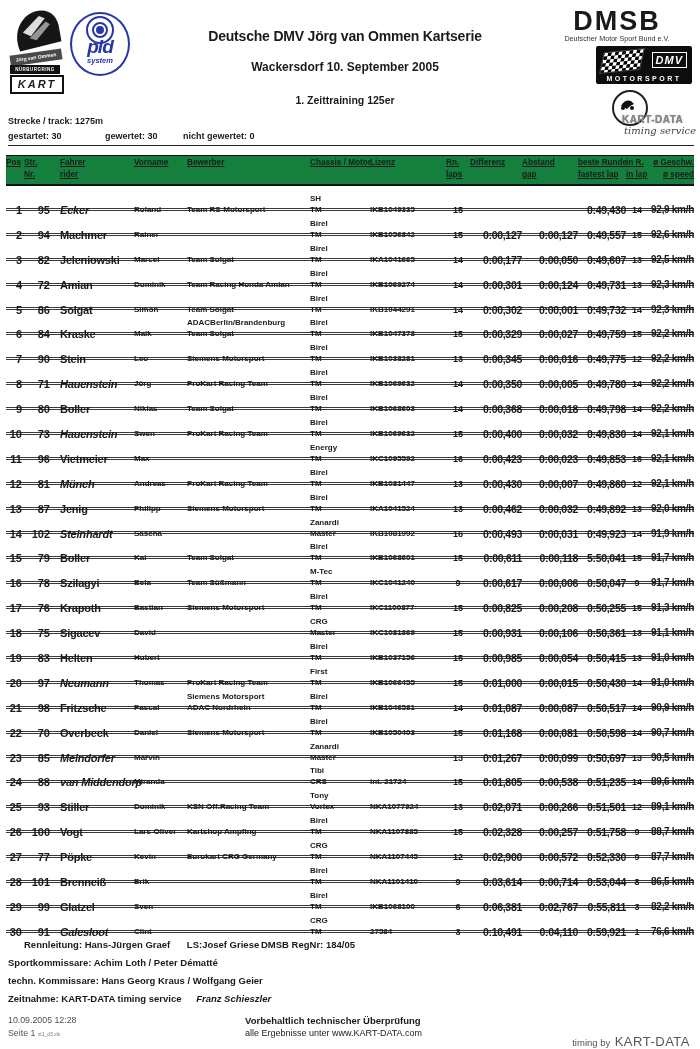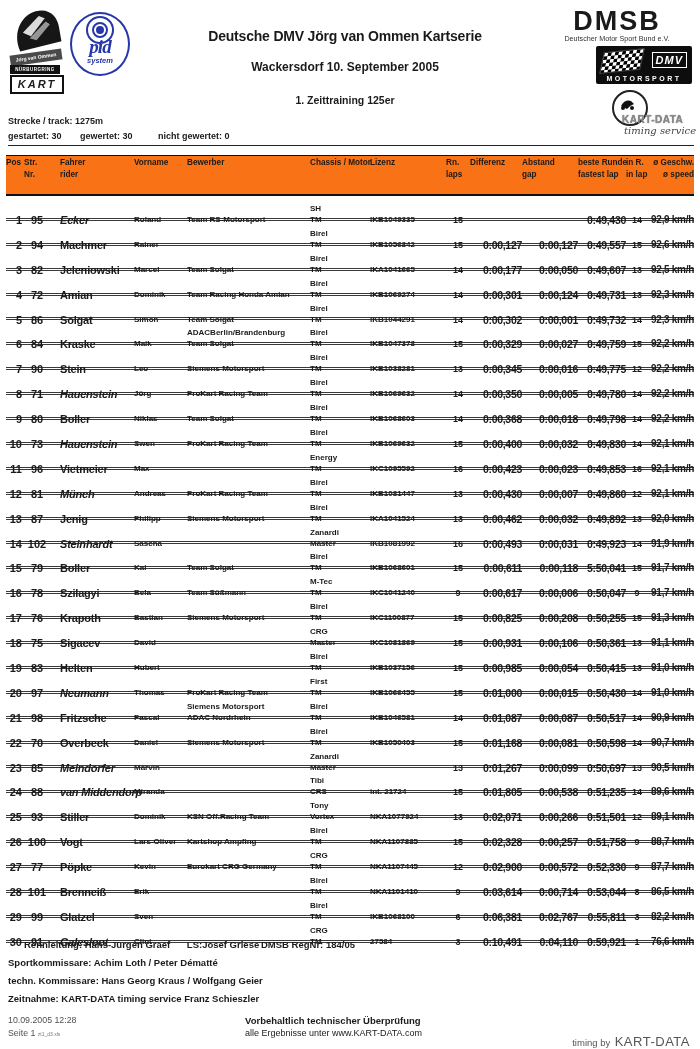--- a/index.html
+++ b/index.html
@@ -17,21 +17,21 @@
   .jvo-kart{position:absolute;left:0;top:67px;width:50px;height:15px;background:#fff;border:2px solid #111;
       font-size:11px;font-weight:bold;font-style:italic;text-align:center;line-height:15px;letter-spacing:2px;}
 
   .logo-pid{position:absolute;left:70px;top:12px;width:56px;height:60px;border:2.5px solid #2736a8;
       border-radius:50%;}
   .pid-c{position:absolute;border:2px solid #2736a8;border-radius:50%;}
   .pid-c1{left:14px;top:2px;width:24px;height:24px;}
   .pid-c2{left:20px;top:8px;width:12px;height:12px;}
   .pid-c3{left:24px;top:12px;width:4px;height:4px;background:#2736a8;}
   .pid-word{position:absolute;left:0;right:0;top:22px;text-align:center;color:#2736a8;
-      font-size:19px;font-weight:bold;font-style:italic;letter-spacing:-1px;font-family:Liberation Serif, serif;}
+      font-size:19px;font-weight:bold;font-style:italic;letter-spacing:-1px;}
   .pid-sub{position:absolute;left:0;right:0;top:42px;text-align:center;color:#2736a8;
       font-size:7.5px;font-weight:bold;font-style:italic;}
 
   .titles{position:absolute;left:130px;right:140px;top:0;text-align:center;}
   .title1{margin-top:28px;font-size:14px;font-weight:bold;letter-spacing:-.2px;}
   .title2{margin-top:16px;font-size:12px;font-weight:bold;}
   .title3{margin-top:20px;font-size:10.5px;font-weight:bold;}
 
   .logo-dmsb{position:absolute;right:14px;top:8px;width:138px;text-align:center;}
   .dmsb-word{font-size:27px;font-weight:bold;letter-spacing:2px;line-height:26px;}
@@ -52,55 +52,55 @@
   .kd-word{position:absolute;left:10px;top:26px;font-size:10px;font-weight:bold;color:#8a8a8a;
       letter-spacing:.5px;text-shadow:0 0 1px #555;white-space:nowrap;}
   .kd-sub{position:absolute;left:12px;top:37px;font-family:"DejaVu Serif", serif;font-style:italic;
       font-size:10px;color:#444;white-space:nowrap;}
 
   
   .info{position:absolute;left:8px;right:6px;top:116px;font-size:9px;font-weight:bold;}
   .info-track{margin-bottom:5px;}
   .info-counts{display:flex;gap:0;padding-bottom:4px;border-bottom:1.5px solid #222;}
   .info-counts span{display:inline-block;}
-  .ic1{width:72px;} .ic2{width:78px;}
+  .ic1{width:97px;} .ic2{width:78px;}
 
   
   .tbl{position:absolute;left:6px;right:6px;top:155px;
        --cols:18px 30px 80px 53px 123px 60px 76px 24px 52px 56px 48px 22px 46px;}
-  .thead{display:grid;grid-template-columns:var(--cols);background:#f97316;
-       border-top:1.5px solid #111;border-bottom:2px solid #111;height:26px;padding:1px 0 11px 0;}
+  .thead{display:grid;grid-template-columns:var(--cols);background:#15803d;
+       border-top:1.5px solid #111;border-bottom:2px solid #111;height:26px;padding:1px 0 1px 0;text-decoration:underline;}
   .th{font-size:8.2px;font-weight:bold;line-height:12px;white-space:nowrap;}
   .th span{display:block;}
   .rows{}
   .row{display:grid;grid-template-columns:var(--cols);height:24.9px;box-sizing:border-box;
        border-bottom:3px double #3a3a3a;}
   .cell{display:flex;flex-direction:column;justify-content:flex-end;overflow:visible;white-space:nowrap;}
   .top{height:10px;font-size:8px;font-weight:bold;line-height:10px;}
   .main{height:13px;line-height:12px;}
   .c-pos .main{font-size:11px;font-weight:bold;text-align:right;padding-right:2px;}
-  .c-nr  .main{font-size:11px;font-weight:bold;text-align:center;padding-right:4px;}
+  .c-nr  .main{font-size:11px;font-weight:bold;text-align:right;padding-right:4px;}
   .c-name .main{font-size:11px;font-weight:bold;padding-left:6px;letter-spacing:-.2px;}
   .c-name .main.it{font-style:italic;}
   .c-first .main{font-size:8px;font-weight:bold;}
   .c-ent .top,.c-ent .main{font-size:8px;font-weight:bold;}
   .c-ch .top,.c-ch .main{font-size:8px;font-weight:bold;}
   .c-lic .main{font-size:8px;font-weight:bold;margin-top:8px;}
   .c-laps .main{font-size:9px;font-weight:bold;text-align:center;}
   .c-diff .main,.c-gap .main,.c-best .main{font-size:10.5px;font-weight:bold;text-align:right;letter-spacing:-.3px;}
   .c-bl .main{font-size:9px;font-weight:bold;text-align:center;}
   .c-spd .main{font-size:10px;font-weight:bold;text-align:right;letter-spacing:-.3px;}
   .th.a-c{} .th.a-r{text-align:right;} .th.pl6{padding-left:6px;}
 
   
   .officials{position:absolute;left:8px;top:936px;font-size:9.5px;font-weight:bold;line-height:18px;width:560px;}
   .off1{position:relative;margin-left:16px;}
   .off1 .seg2{margin-left:14px;}
   .off1 .seg3{position:absolute;left:237px;top:0;}
-  .off4 .seg2{margin-left:0;}
+  .off4 .seg2{margin-left:12px;font-style:italic;}
 
   .bottombar{position:absolute;left:0;right:0;top:1012px;height:34px;}
   .bb-left{position:absolute;left:8px;top:2px;color:#4f4f4f;font-size:8.8px;line-height:13px;}
   .bb-page-file{font-size:5px;color:#777;}
   .bb-center{position:absolute;left:245px;top:2px;font-size:9px;line-height:13px;}
   .bb-notice1{font-weight:bold;font-size:9.5px;}
   .bb-right{position:absolute;right:10px;top:20px;color:#555;}
   .bb-timingby{font-size:9.5px;}
   .bb-brand{font-size:13px;letter-spacing:.5px;}
 </style>

